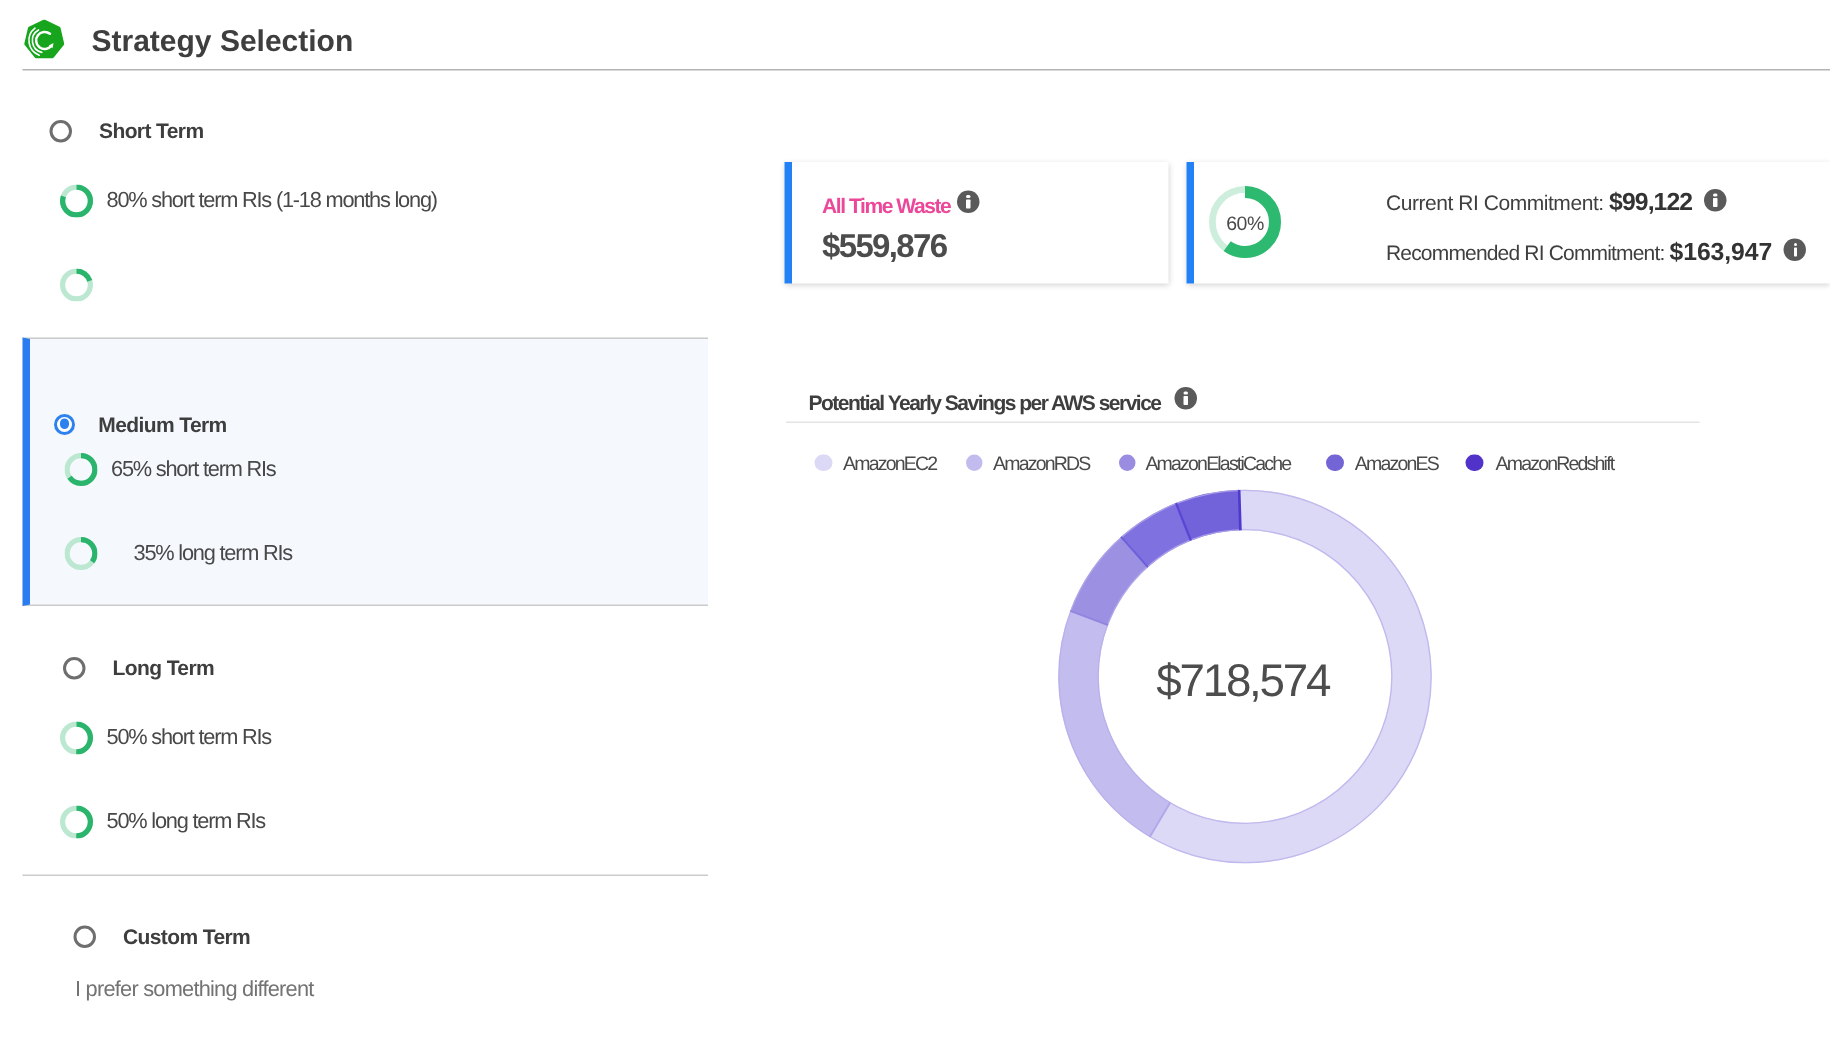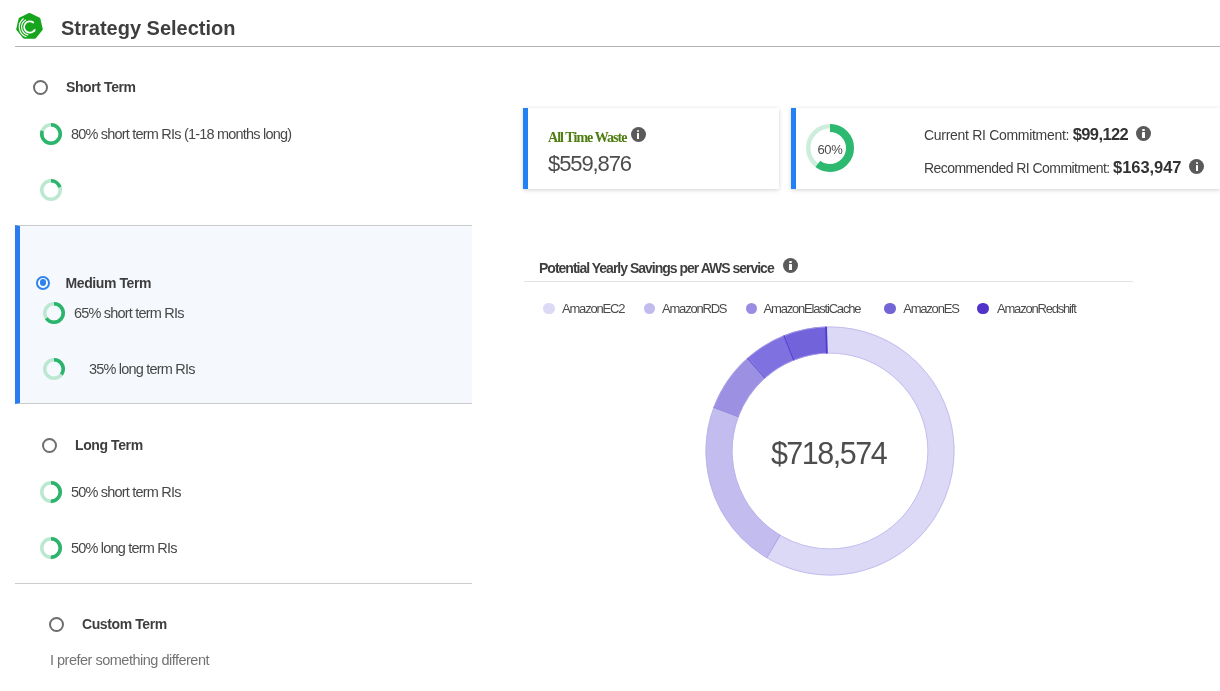--- a/index.html
+++ b/index.html
@@ -103,22 +103,22 @@
       <g transform="rotate(-90 11 11)">
         <circle cx="11" cy="11" r="9.25" fill="none" stroke="#bce8d2" stroke-width="3.5"></circle>
         <circle cx="11" cy="11" r="9.25" fill="none" stroke="#2ab46c" stroke-width="3.5" stroke-dasharray="29.06 58.12"></circle>
       </g>
     </svg>
   <span class="lbl" style="margin-left:9px;">50% long term RIs</span>
 </div>
 
 <div class="abs" style="left:523px; top:108px; width:256px; height:81px; background:#fff; border-left:5px solid #2181f5; box-shadow:0 1px 4px rgba(0,0,0,0.18);"></div>
 <div>
-  <div style="position:absolute; left:548px; top:127px; font-size:14px; font-weight:bold; color:#4d7c0f; letter-spacing:-0.95px;font-family:Liberation Serif, serif;">All Time Waste<span class="info" style="margin-left:4px; vertical-align:0px; letter-spacing:0;"></span></div>
-  <div style="position:absolute; left:548px; top:151px; font-size:22px; color:#4c4c4c; letter-spacing:-1.1px;">$559,876</div>
+  <div style="position:absolute; left:548px; top:127px; font-size:14px; font-weight:bold; color:#ec4899; letter-spacing:-0.95px;">All Time Waste<span class="info" style="margin-left:4px; vertical-align:0px; letter-spacing:0;"></span></div>
+  <div style="position:absolute; left:548px; top:151px; font-size:22px; color:#4c4c4c; letter-spacing:-1.1px;font-weight:bold;">$559,876</div>
 </div>
 
 <div class="abs" style="left:791px; top:108px; width:429px; height:81px; background:#fff; border-left:5px solid #2181f5; box-shadow:0 1px 4px rgba(0,0,0,0.18);"></div>
 <div>
   <svg class="abs" style="left:806px; top:124px;" width="48" height="48">
     <g transform="rotate(-90 24 24)">
       <circle cx="24" cy="24" r="21.75" fill="none" stroke="#cdeedd" stroke-width="4.5"></circle>
       <circle cx="24" cy="24" r="20" fill="none" stroke="#2db96f" stroke-width="8" stroke-dasharray="75.40 125.66"></circle>
     </g>
     <text x="24" y="29.5" text-anchor="middle" font-size="13" fill="#4a4a4a" letter-spacing="-0.3">60%</text>

